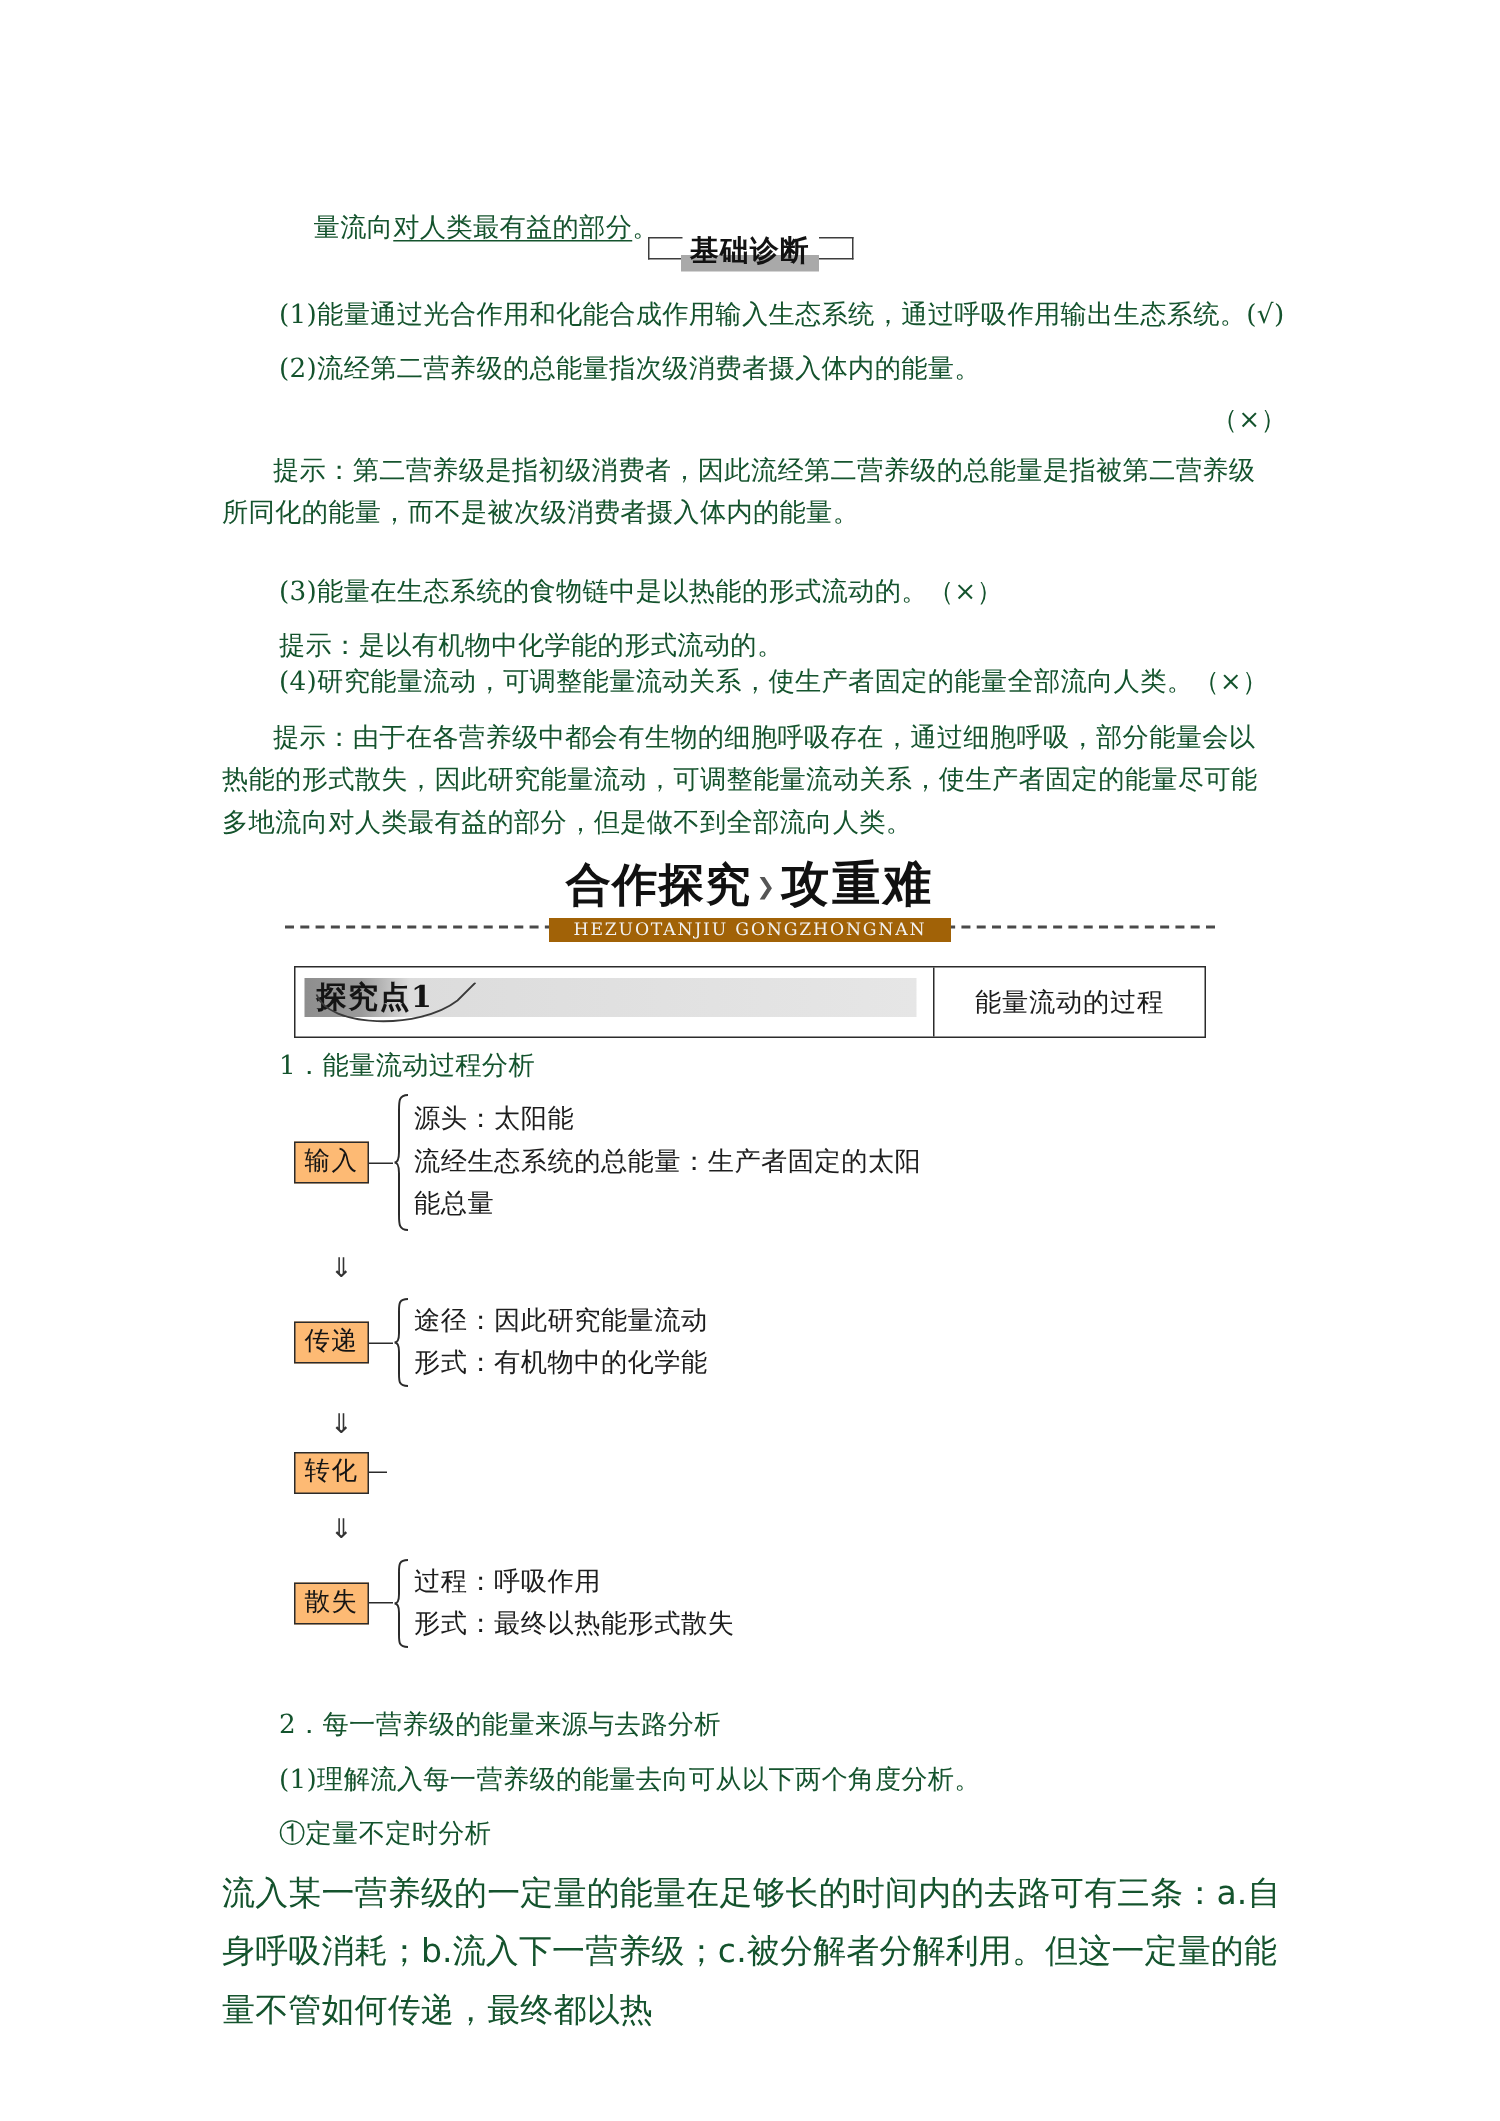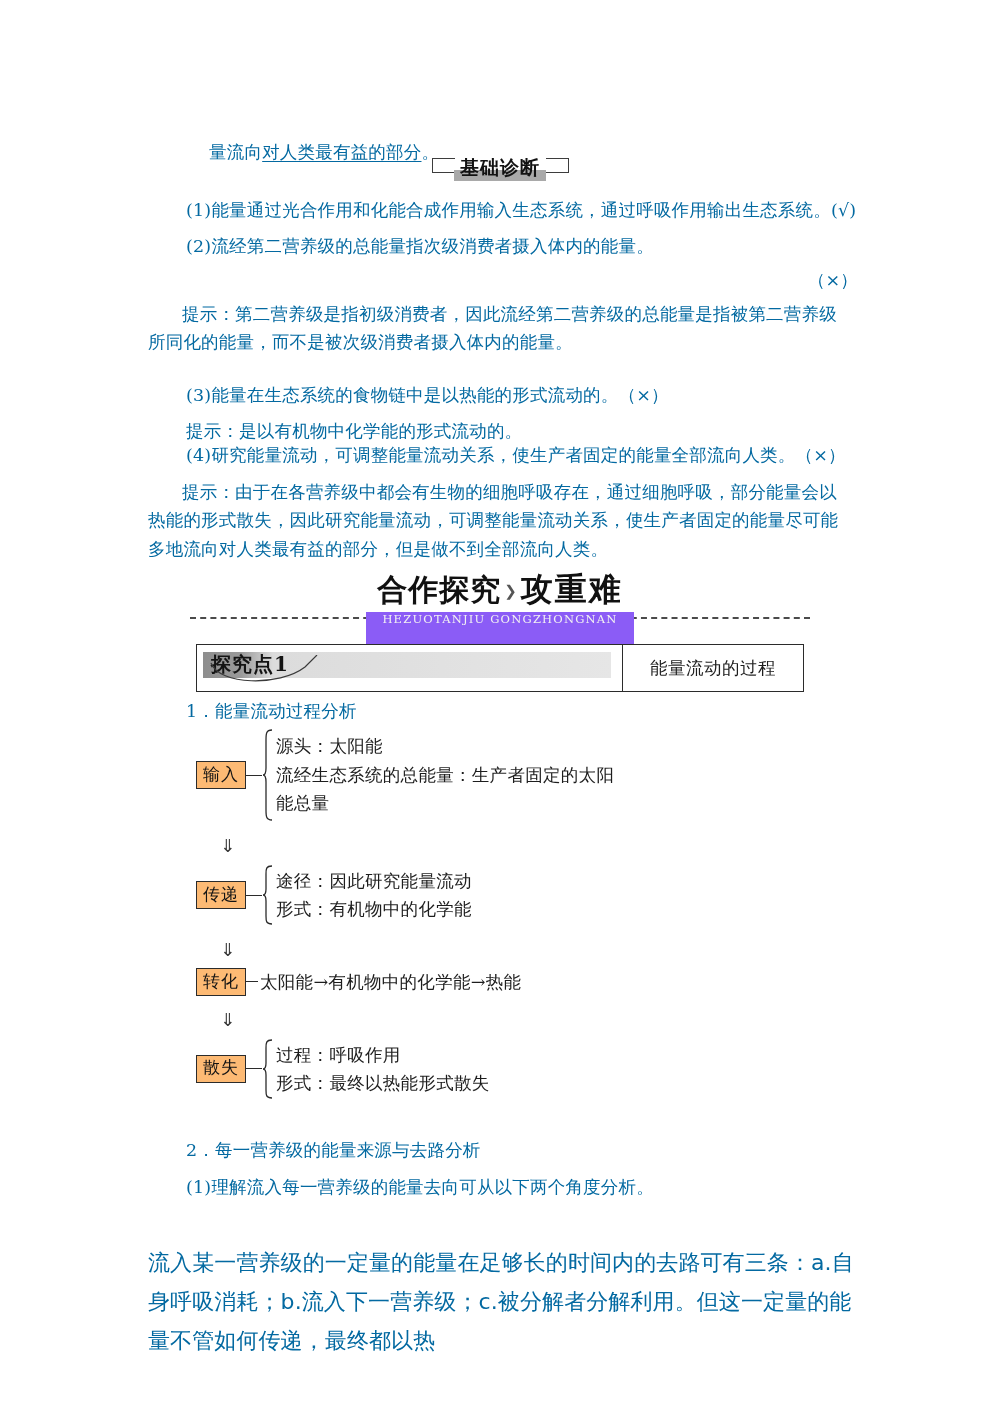--- a/index.html
+++ b/index.html
@@ -21,21 +21,21 @@
     width: 1000px;
     height: 1414px;
   }
 
   
   .para {
     position: absolute;
     font-size: 17.5px;
     line-height: 1.62;
     letter-spacing: 0.2px;
-    color: #0369a1;
+    color: #14532d;
     white-space: pre-wrap;
   }
   .body-col {
     left: 148px;
     width: 706px;
   }
   .indent { text-indent: 34px; }
   .u { text-decoration: underline; text-underline-offset: 3px; }
 
   
@@ -127,26 +127,26 @@
     padding: 0 3px;
     color: #555;
   }
   .banner-title .strong2 {
     font-size: 32px;
     letter-spacing: 2px;
   }
   .banner-pinyin {
     display: inline-block;
     margin-top: 2px;
-    background: #8b5cf6;
+    background: #a16207;
     color: #f2f2f2;
     font-family: "DejaVu Serif", "Liberation Serif", serif;
     font-size: 11.5px;
     letter-spacing: 1.2px;
-    padding: 1px 16px 18px 16px;
+    padding: 1px 16px 2px 16px;
     line-height: 13px;
   }
 
   
   .tanjiu-box {
     position: absolute;
     left: 196px;
     top: 644px;
     width: 608px;
     height: 48px;
@@ -355,40 +355,40 @@
         <div>途径：因此研究能量流动</div>
         <div>形式：有机物中的化学能</div>
       </div>
     </div>
 
     <div class="flow-arrow" style="margin-top:14px;">⇓</div>
 
     <div class="flow-row" style="margin-top:8px;">
       <div class="flow-key">转化</div>
       <div class="flow-dash" style="width:12px;"></div>
-      <div class="flow-inline">太阳能→有机物中的化学能→热能</div>
     </div>
 
     <div class="flow-arrow" style="margin-top:14px;">⇓</div>
 
-    <div class="flow-row" style="margin-top:8px;font-family:Liberation Serif, serif;">
+    <div class="flow-row" style="margin-top:8px;">
       <div class="flow-key">散失</div>
       <div class="flow-dash"></div>
       <div class="brace">
         <svg width="11" height="62" viewBox="0 0 11 62">
           <path d="M10 2 C 4 2, 4 5, 4 10 L 4 25 C 4 29, 3 31, 1 31 C 3 31, 4 33, 4 37 L 4 52 C 4 57, 4 60, 10 60" fill="none" stroke="#2b2b2b" stroke-width="1.3"></path>
         </svg>
       </div>
       <div class="flow-items">
         <div>过程：呼吸作用</div>
         <div>形式：最终以热能形式散失</div>
       </div>
     </div>
   </div>
 
   <div class="para" style="left:186px; top:1136px; width:680px;">2．每一营养级的能量来源与去路分析</div>
 
   <div class="para" style="left:186px; top:1173px; width:680px;">(1)理解流入每一营养级的能量去向可从以下两个角度分析。</div>
 
+  <div class="para" style="left:186px; top:1209px; width:680px;">①定量不定时分析</div>
 
   <div class="para sans body-col" style="top:1243px;">流入某一营养级的一定量的能量在足够长的时间内的去路可有三条：a.自身呼吸消耗；b.流入下一营养级；c.被分解者分解利用。但这一定量的能量不管如何传递，最终都以热</div>
 
 </div>
 
 </body></html>

